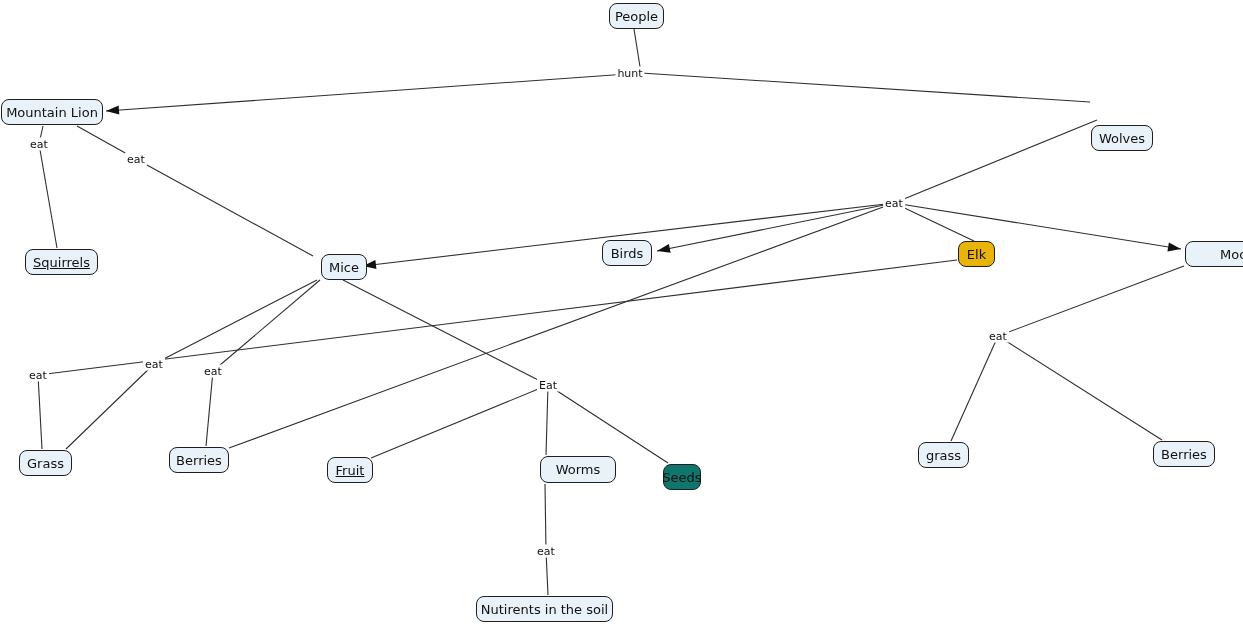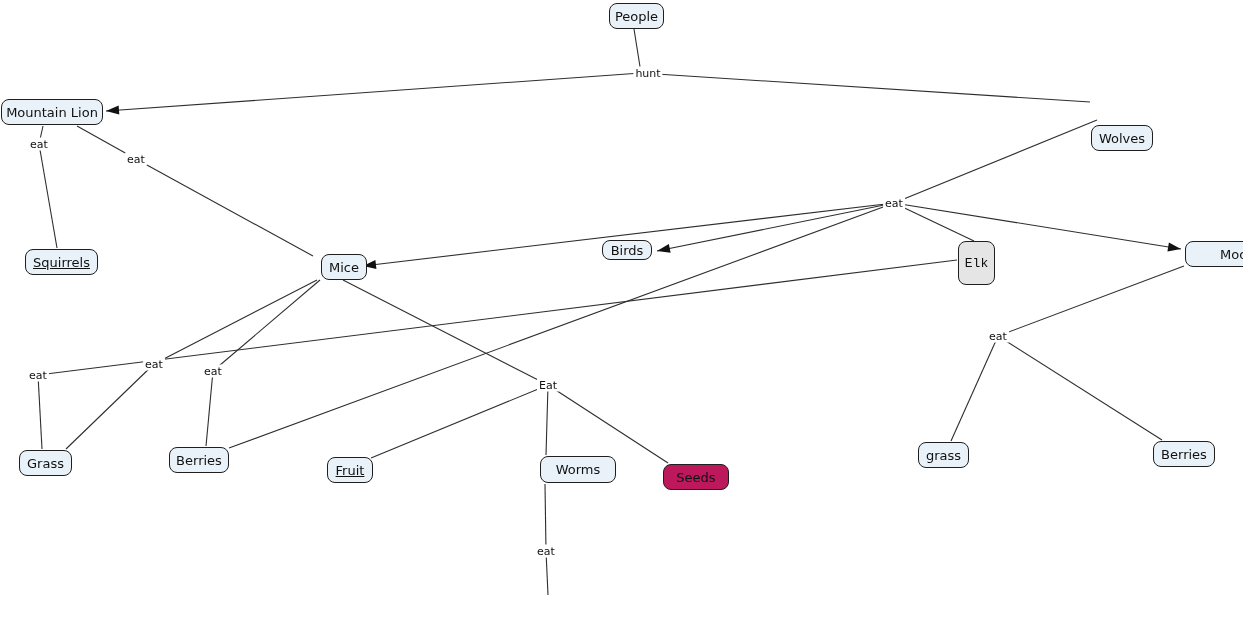--- a/index.html
+++ b/index.html
@@ -65,38 +65,39 @@
       <line x1="343" y1="280" x2="548" y2="385" stroke="#2e2e2e" stroke-width="1.1"></line>
       <line x1="548" y1="385" x2="371" y2="458" stroke="#2e2e2e" stroke-width="1.1"></line>
       <line x1="548" y1="385" x2="546" y2="455" stroke="#2e2e2e" stroke-width="1.1"></line>
       <line x1="548" y1="385" x2="668" y2="463" stroke="#2e2e2e" stroke-width="1.1"></line>
       <line x1="545" y1="484" x2="546" y2="551" stroke="#2e2e2e" stroke-width="1.1"></line>
       <line x1="546" y1="551" x2="548" y2="595" stroke="#2e2e2e" stroke-width="1.1"></line>
       <line x1="998" y1="336" x2="1184" y2="266" stroke="#2e2e2e" stroke-width="1.1"></line>
       <line x1="998" y1="336" x2="951" y2="441" stroke="#2e2e2e" stroke-width="1.1"></line>
       <line x1="998" y1="336" x2="1162" y2="440" stroke="#2e2e2e" stroke-width="1.1"></line>
     </svg>
-<span class="link-label" style="left: 648px; top: 73px;">hunt</span>
+<span class="link-label" style="left: 630px; top: 73px;">hunt</span>
     <span class="link-label" style="left: 39px; top: 144px;">eat</span>
     <span class="link-label" style="left: 136px; top: 159px;">eat</span>
     <span class="link-label" style="left: 894px; top: 203px;">eat</span>
     <span class="link-label" style="left: 38px; top: 375px;">eat</span>
     <span class="link-label" style="left: 154px; top: 364px;">eat</span>
     <span class="link-label" style="left: 213px; top: 371px;">eat</span>
     <span class="link-label" style="left: 548px; top: 385px;">Eat</span>
     <span class="link-label" style="left: 998px; top: 336px;">eat</span>
     <span class="link-label" style="left: 546px; top: 551px;">eat</span>
     <div class="node" style="left: 609px; top: 3px; width: 55px; height: 26px; background: rgb(233, 242, 249); border-color: rgb(31, 31, 31);">People</div>
     <div class="node" style="left: 1px; top: 99px; width: 102px; height: 26px; background: rgb(233, 242, 249); border-color: rgb(31, 31, 31);">Mountain Lion</div>
     <div class="node" style="left: 1091px; top: 93px; width: 62px; height: 26px; background: rgb(233, 242, 249); border-color: rgb(31, 31, 31); margin-top: 32px;">Wolves</div>
     <div class="node" style="left: 25px; top: 249px; width: 73px; height: 26px; background: rgb(233, 242, 249); border-color: rgb(31, 31, 31); text-decoration: underline;">Squirrels</div>
     <div class="node" style="left: 313px; top: 254px; width: 46px; height: 26px; background: rgb(233, 242, 249); border-color: rgb(31, 31, 31); margin-left: 8px;">Mice</div>
-    <div class="node" style="left: 602px; top: 240px; width: 50px; height: 20px; background: rgb(233, 242, 249); border-color: rgb(31, 31, 31);">Birds</div>
-    <div class="node" style="left: 958px; top: 241px; width: 37px; height: 44px; background: #e5e5e5; border-color: rgb(31, 31, 31); font-family: Liberation Mono, monospace;">Elk</div>
+    <div class="node" style="left: 602px; top: 240px; width: 50px; height: 26px; background: rgb(233, 242, 249); border-color: rgb(31, 31, 31);">Birds</div>
+    <div class="node" style="left: 958px; top: 241px; width: 37px; height: 26px; background: #eab308; border-color: rgb(31, 31, 31);">Elk</div>
     <div class="node" style="left: 1185px; top: 241px; width: 76px; height: 26px; background: rgb(233, 242, 249); border-color: rgb(31, 31, 31); padding-left: 36px;">Moose</div>
     <div class="node" style="left: 19px; top: 450px; width: 53px; height: 26px; background: rgb(233, 242, 249); border-color: rgb(31, 31, 31);">Grass</div>
     <div class="node" style="left: 169px; top: 447px; width: 60px; height: 26px; background: rgb(233, 242, 249); border-color: rgb(31, 31, 31);">Berries</div>
     <div class="node" style="left: 327px; top: 457px; width: 46px; height: 26px; background: rgb(233, 242, 249); border-color: rgb(31, 31, 31); text-decoration: underline;">Fruit</div>
     <div class="node" style="left: 540px; top: 456px; width: 76px; height: 27px; background: rgb(233, 242, 249); border-color: rgb(31, 31, 31);">Worms</div>
-    <div class="node" style="left: 663px; top: 464px; width: 66px; height: 26px; background: #be185d; border-color: rgb(31, 31, 31);">Seeds</div>
+    <div class="node" style="left: 663px; top: 464px; width: 38px; height: 26px; background: #0f766e; border-color: rgb(31, 31, 31);">Seeds</div>
     <div class="node" style="left: 918px; top: 442px; width: 51px; height: 26px; background: rgb(233, 242, 249); border-color: rgb(31, 31, 31);">grass</div>
     <div class="node" style="left: 1153px; top: 441px; width: 62px; height: 26px; background: rgb(233, 242, 249); border-color: rgb(31, 31, 31);">Berries</div>
+    <div class="node" style="left: 476px; top: 596px; width: 137px; height: 26px; background: rgb(233, 242, 249); border-color: rgb(31, 31, 31);">Nutirents in the soil</div>
   </div>
 
 </body></html>

